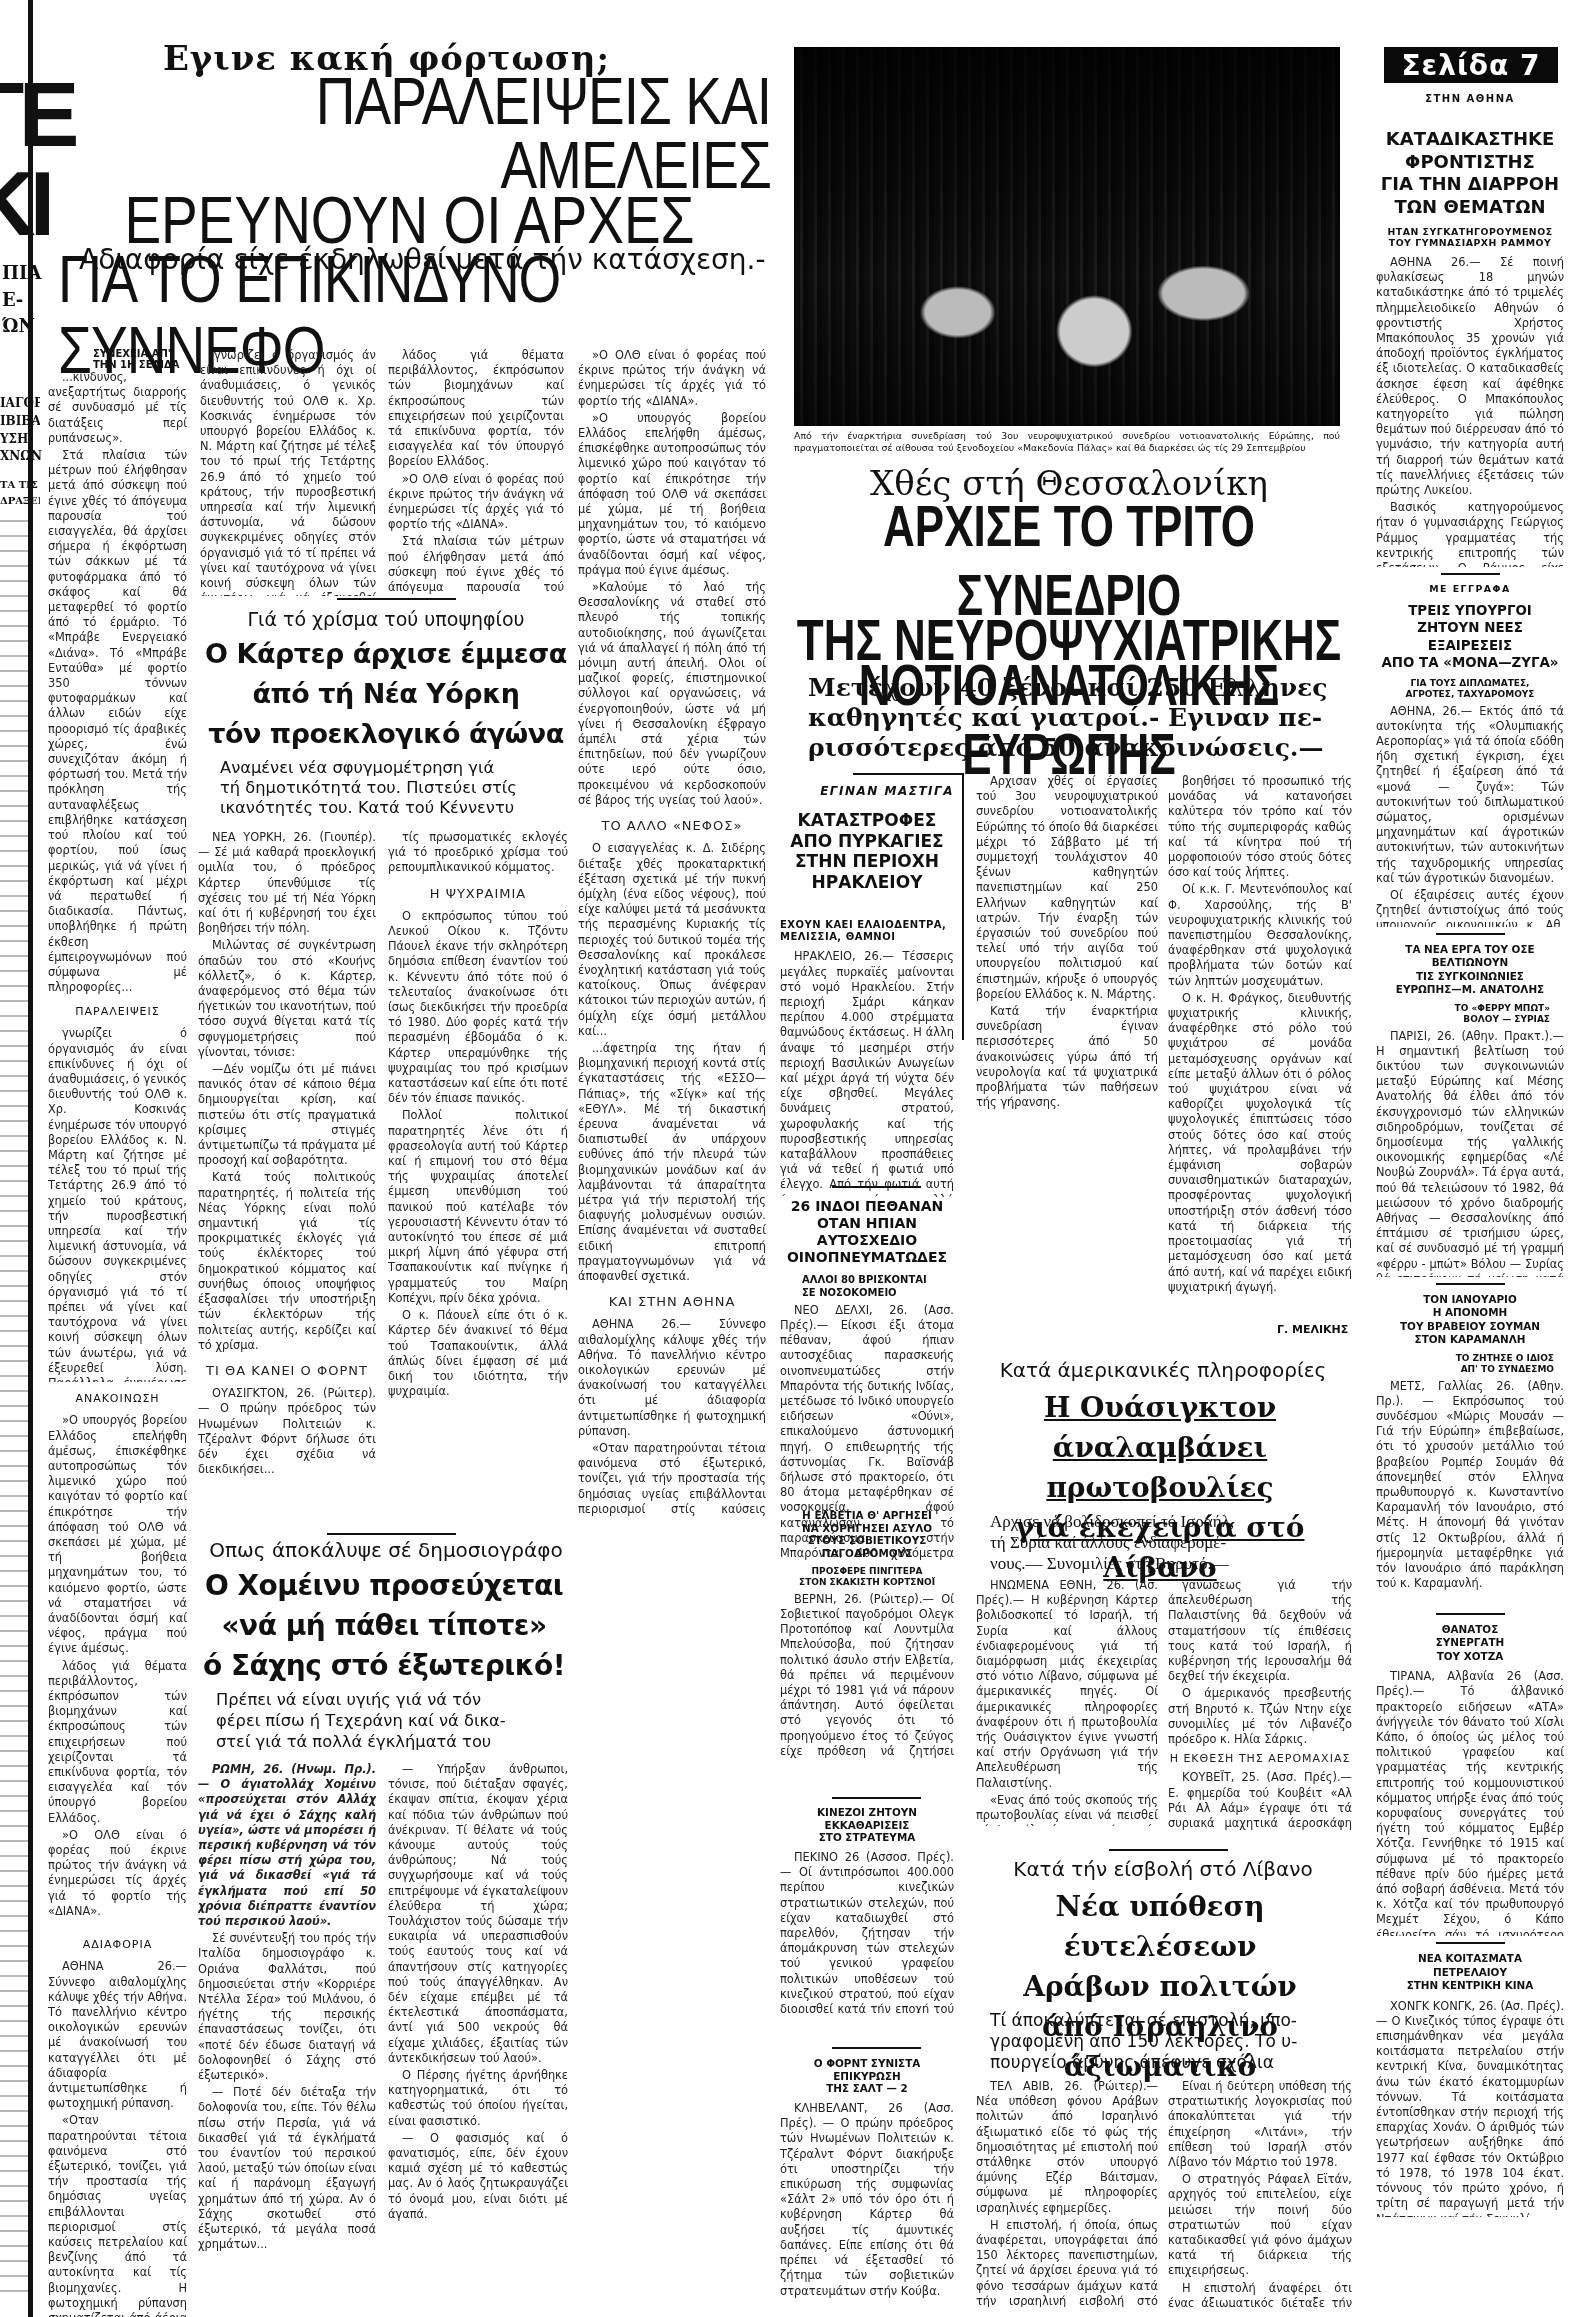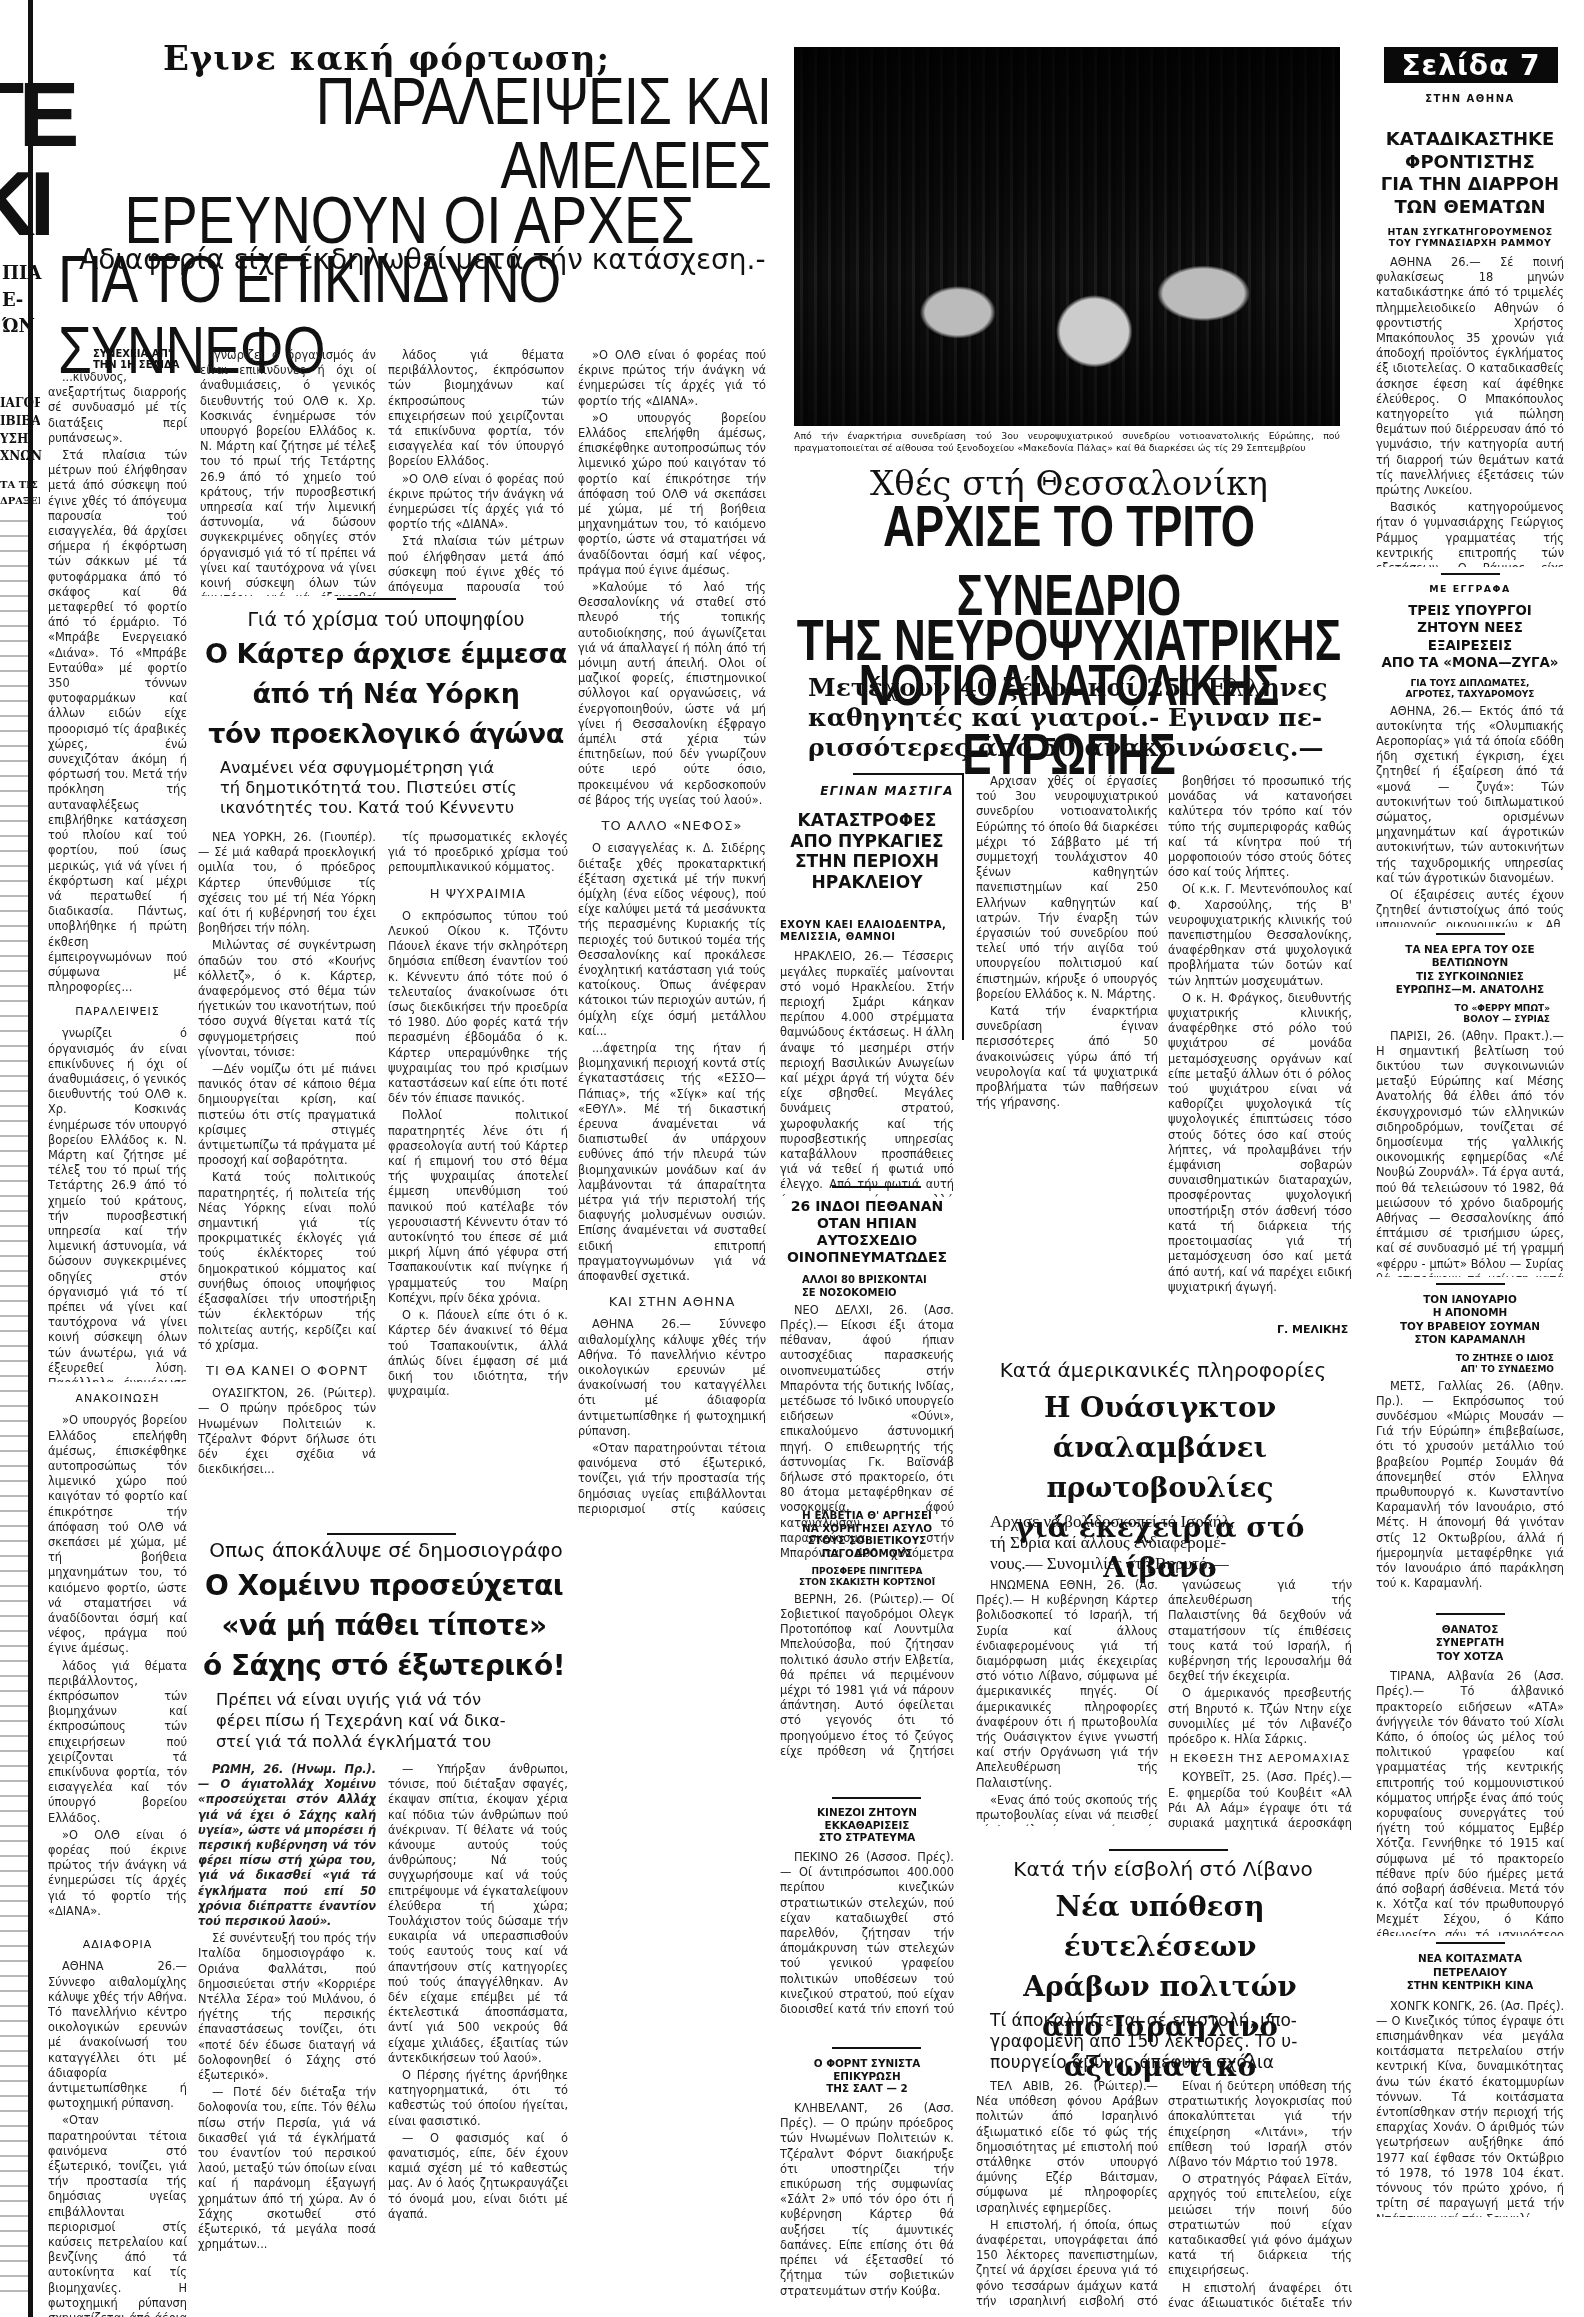--- a/index.html
+++ b/index.html
@@ -247,21 +247,21 @@
   <p>Κατά τήν έναρκτήρια συνεδρίαση έγιναν περισσότερες άπό 50 άνακοινώσεις γύρω άπό τή νευρολογία καί τά ψυχιατρικά προβλήματα τών παθήσεων τής γήρανσης.</p>
 </div>
 <div class="col body-text" style="left:1168px;top:774px;width:184px;height:535px;overflow:hidden;">
   <p>βοηθήσει τό προσωπικό τής μονάδας νά κατανοήσει καλύτερα τόν τρόπο καί τόν τύπο τής συμπεριφοράς καθώς καί τά κίνητρα πού τή μορφοποιούν τόσο στούς δότες όσο καί τούς λήπτες.</p>
   <p>Οί κ.κ. Γ. Μεντενόπουλος καί Φ. Χαρσούλης, τής Β' νευροψυχιατρικής κλινικής τού πανεπιστημίου Θεσσαλονίκης, άναφέρθηκαν στά ψυχολογικά προβλήματα τών δοτών καί τών ληπτών μοσχευμάτων.</p>
   <p>Ο κ. Η. Φράγκος, διευθυντής ψυχιατρικής κλινικής, άναφέρθηκε στό ρόλο τού ψυχιάτρου σέ μονάδα μεταμόσχευσης οργάνων καί είπε μεταξύ άλλων ότι ό ρόλος τού ψυχιάτρου είναι νά καθορίζει ψυχολογικά τίς ψυχολογικές έπιπτώσεις τόσο στούς δότες όσο καί στούς λήπτες, νά προλαμβάνει τήν έμφάνιση σοβαρών συναισθηματικών διαταραχών, προσφέροντας ψυχολογική υποστήριξη στόν άσθενή τόσο κατά τή διάρκεια τής προετοιμασίας γιά τή μεταμόσχευση όσο καί μετά άπό αυτή, καί νά παρέχει ειδική ψυχιατρική άγωγή.</p>
 </div>
 <div class="abs" style="left:1277px;top:1323px;font-family:'DejaVu Sans',sans-serif;font-size:11px;font-weight:bold;">Γ. ΜΕΛΙΚΗΣ</div>
 
 <div class="abs center" style="left:970px;top:1358px;width:386px;font-family:'DejaVu Sans',sans-serif;font-size:20px;">Κατά άμερικανικές πληροφορίες</div>
-<div class="abs center bold" style="left:962px;top:1388px;width:396px;font-family:'DejaVu Serif',serif;font-size:28px;line-height:40px;">
+<div class="abs center bold" style="left:962px;top:1388px;width:396px;font-family:'DejaVu Serif',serif;font-size:28px;line-height:40px;text-decoration:underline;">
   <div>Η Ουάσιγκτον άναλαμβάνει</div>
   <div>πρωτοβουλίες</div>
   <div>γιά έκεχειρία στό Λίβανο</div>
 </div>
 <div class="abs" style="left:990px;top:1511px;width:366px;font-family:Liberation Serif, serif;font-size:17px;line-height:21px;">
   <div>Αρχισε νά βολιδοσκοπεί τό Ισραήλ,</div>
   <div>τή Συρία καί άλλους ένδιαφερομέ-</div>
   <div>νους.— Συνομιλίες στή Βηρυτό.—</div>
 </div>
 <div class="col body-text" style="left:976px;top:1578px;width:182px;height:248px;overflow:hidden;">

